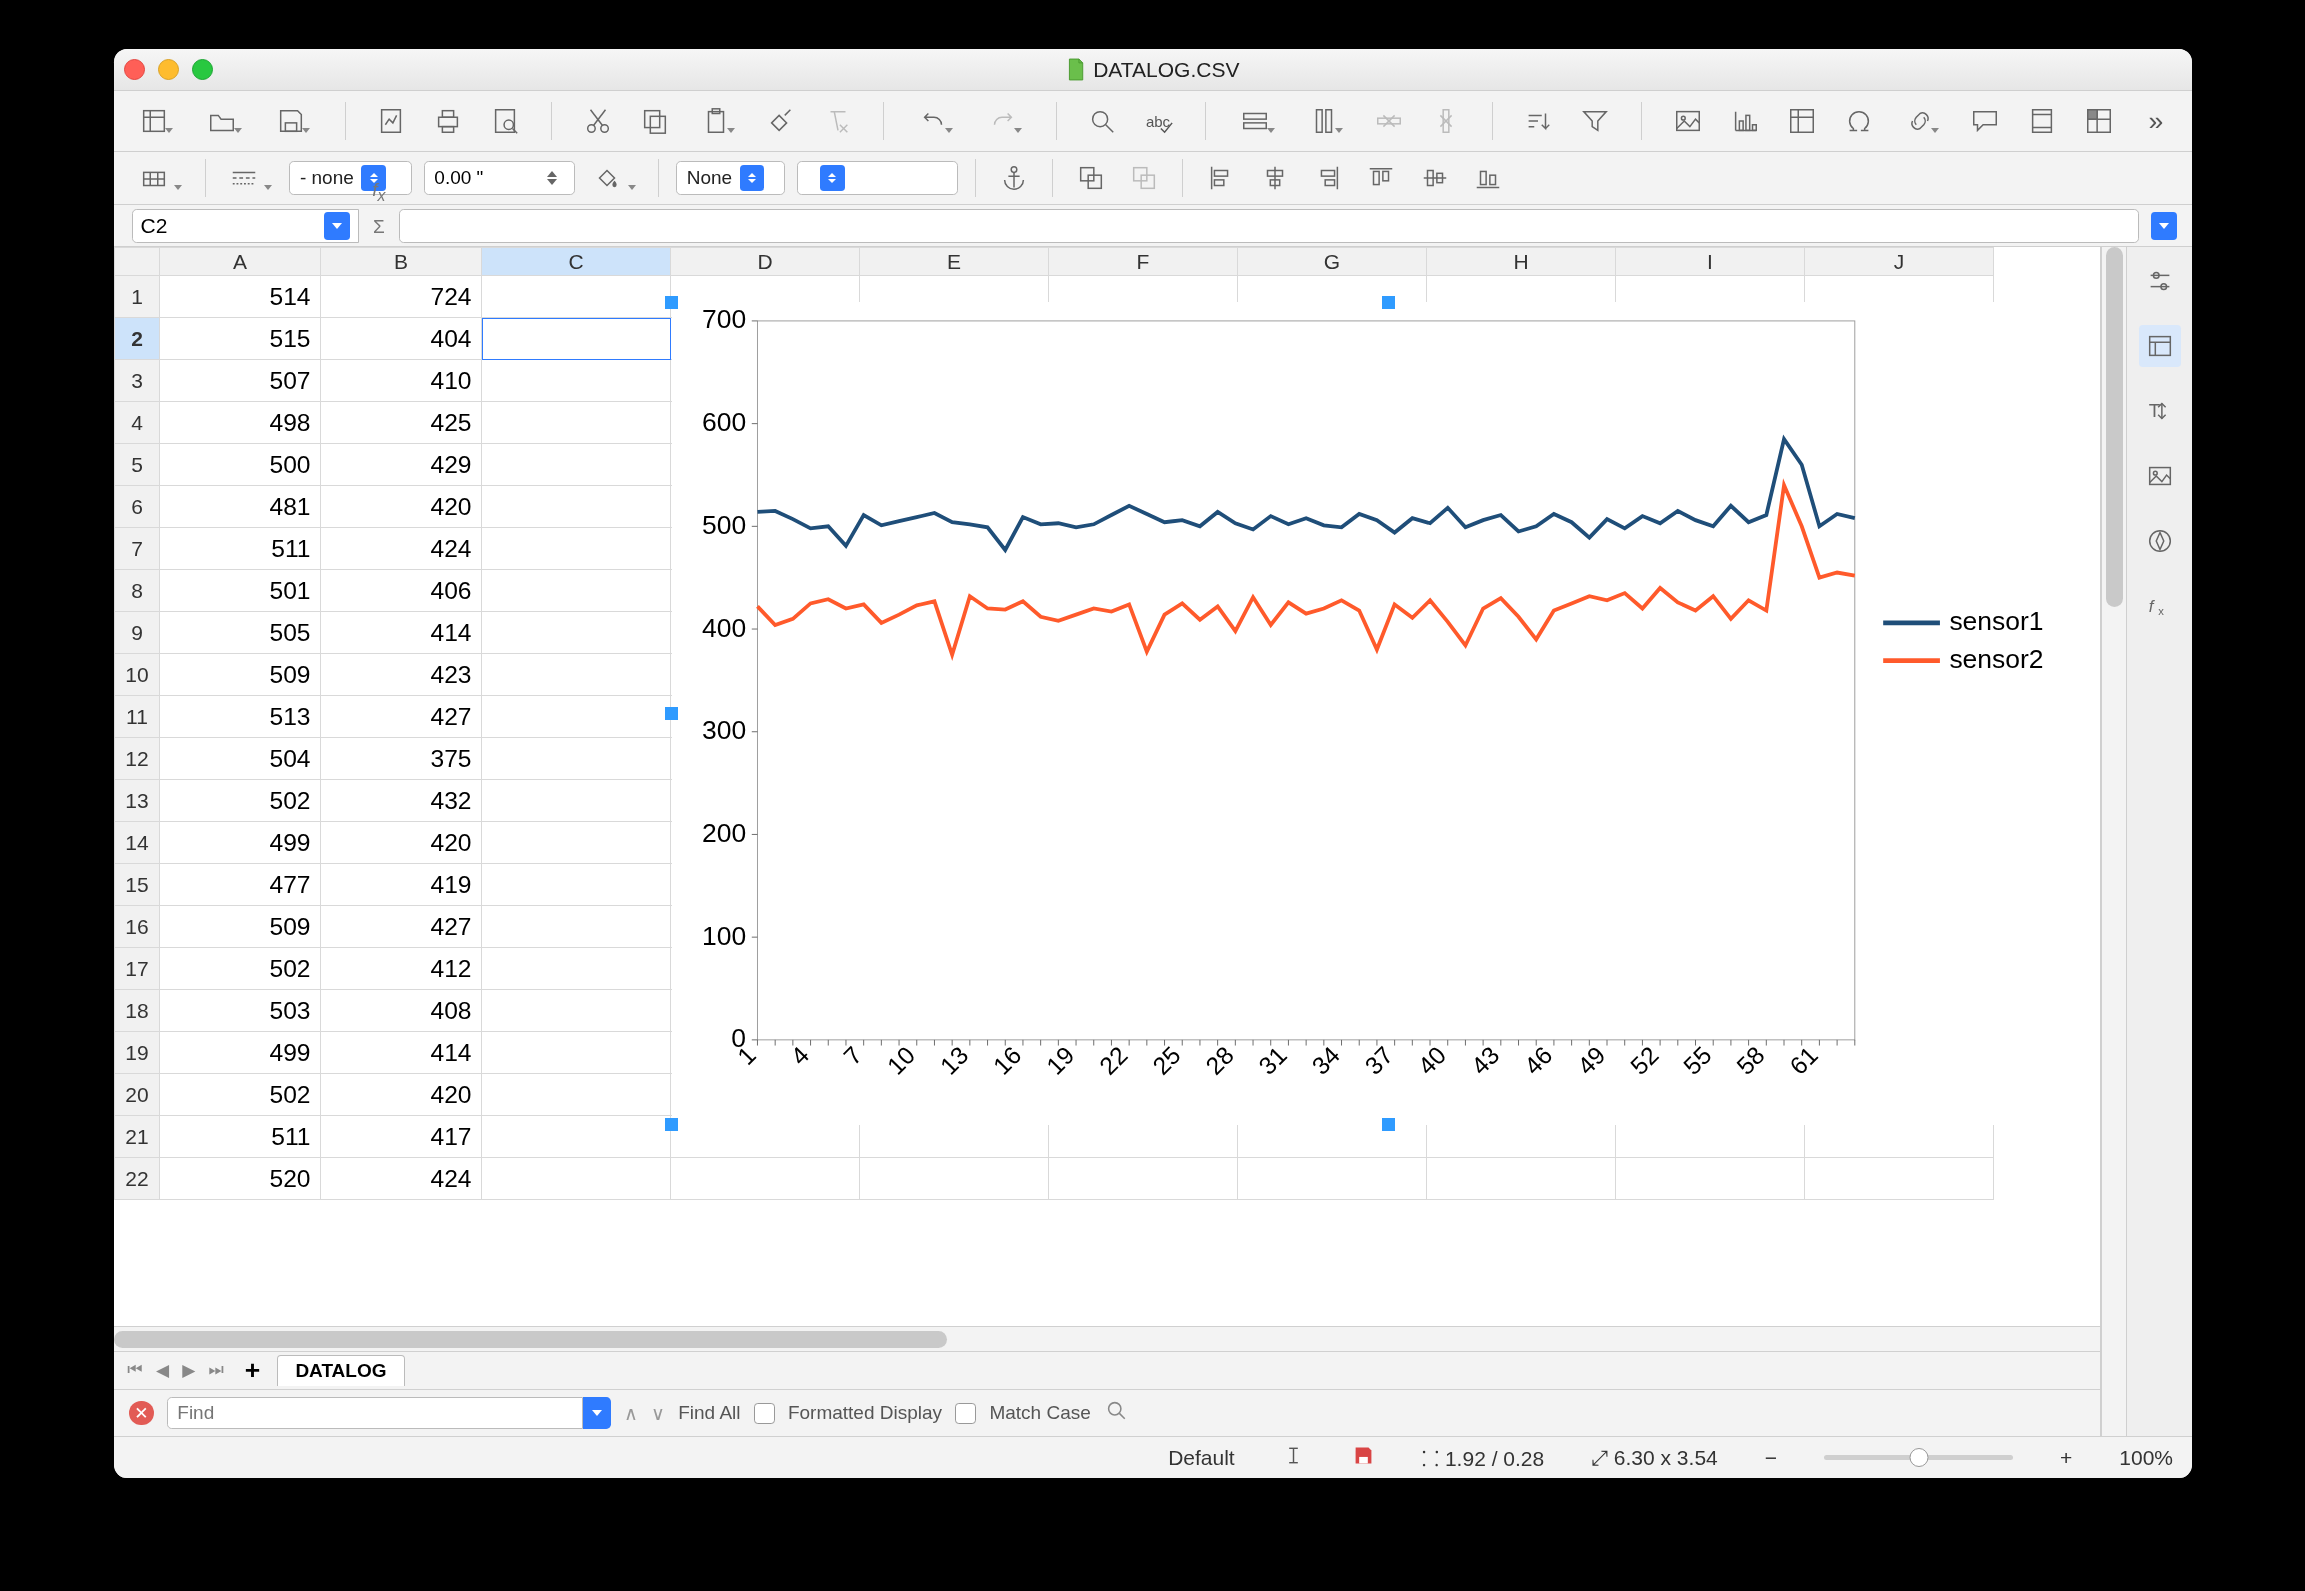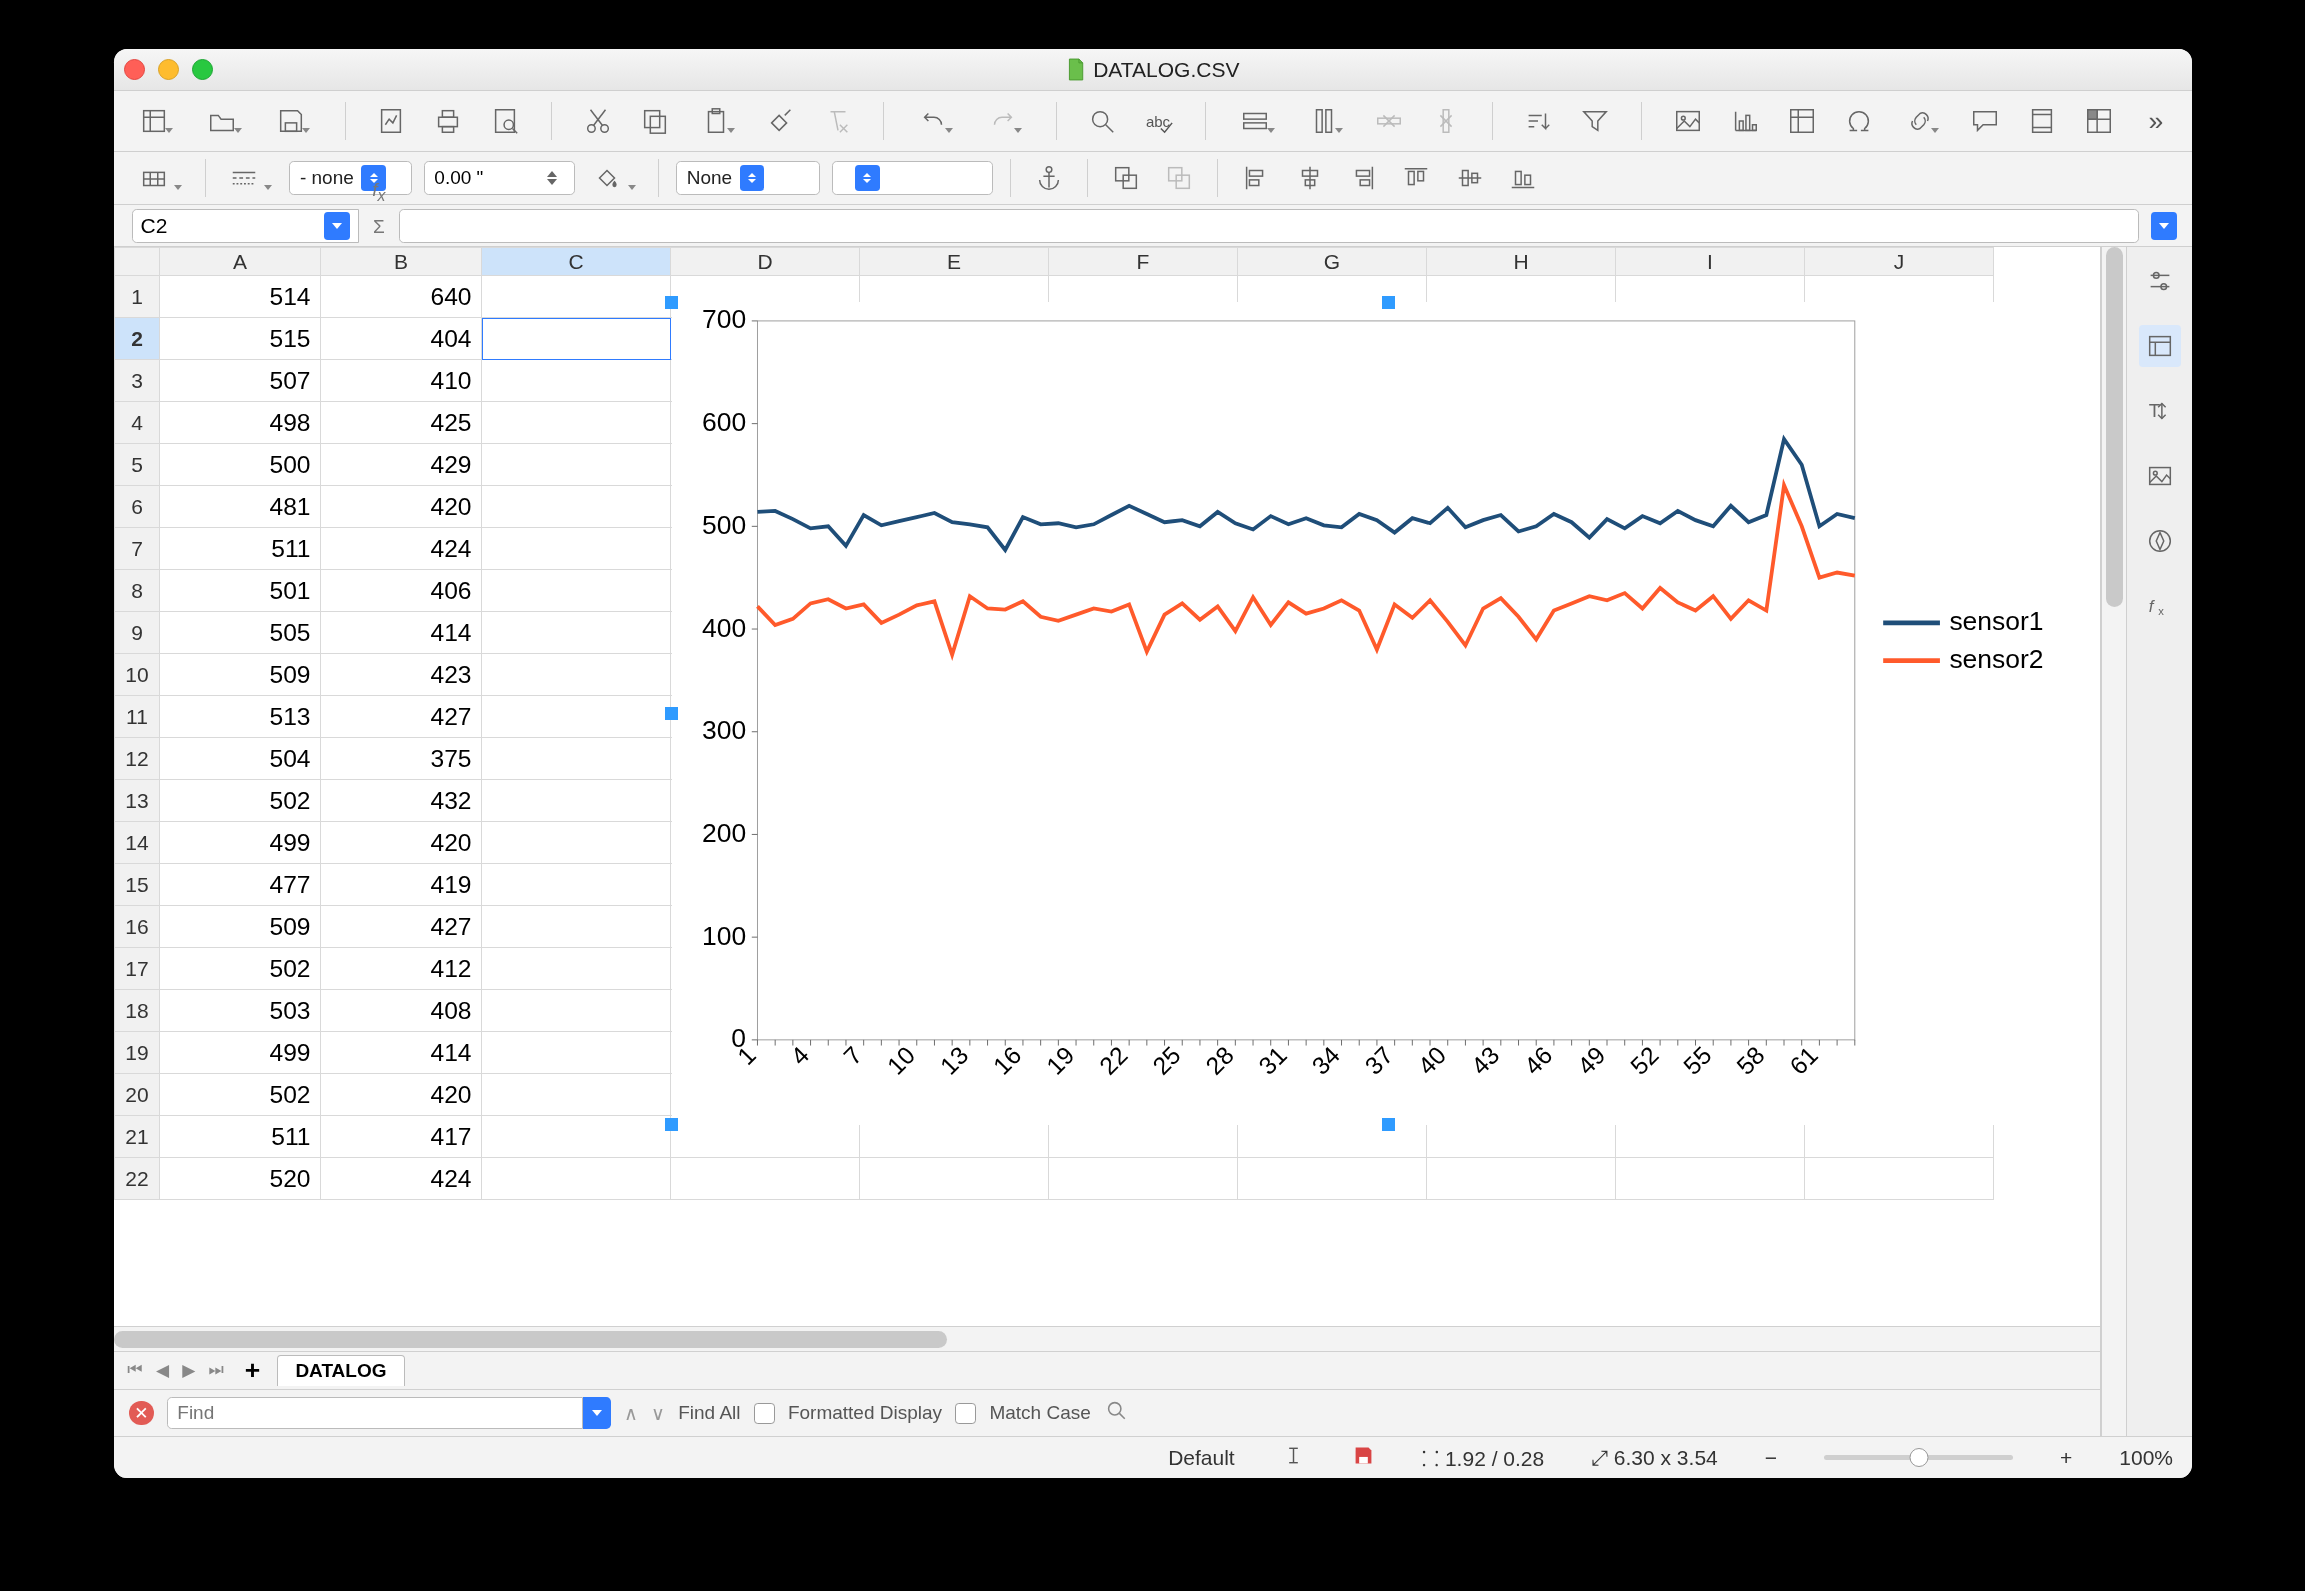--- a/index.html
+++ b/index.html
@@ -335,21 +335,21 @@
         </div>
       </div>
     <div class="tbtn dd">
         <svg class="icon" viewBox="0 0 32 32">
           <path d="M8 16l8-8 8 8-8 8z"></path>
           <path d="M24 20c2 2 2 5 0 5s-2-3 0-5z" fill="#666"></path>
         </svg>
         <span class="caret"></span>
       </div>
     <div class="sep"></div>
-    <div class="combo" style="width:144px">
+    <div class="combo" style="width:109px">
         <span>None</span>
         <div class="cbtn"></div>
       </div>
     <div class="combo" style="width:161px;background:#fff">
         <span>&nbsp;</span>
         <div class="cbtn"></div>
       </div>
     <div class="sep"></div>
     <div class="tbtn">
         <svg class="icon" viewBox="0 0 32 32">
@@ -447,21 +447,21 @@
                 <th class="" style="width:189px">G</th>
                 <th class="" style="width:189px">H</th>
                 <th class="" style="width:189px">I</th>
                 <th class="" style="width:189px">J</th>
               </tr>
             </thead>
             <tbody>
               <tr>
                 <th class="">1</th>
                 <td>514</td>
-                <td>640</td>
+                <td>724</td>
                 <td></td>
                 <td></td>
                 <td></td>
                 <td></td>
                 <td></td>
                 <td></td>
                 <td></td>
                 <td></td>
               </tr>
               <tr>

